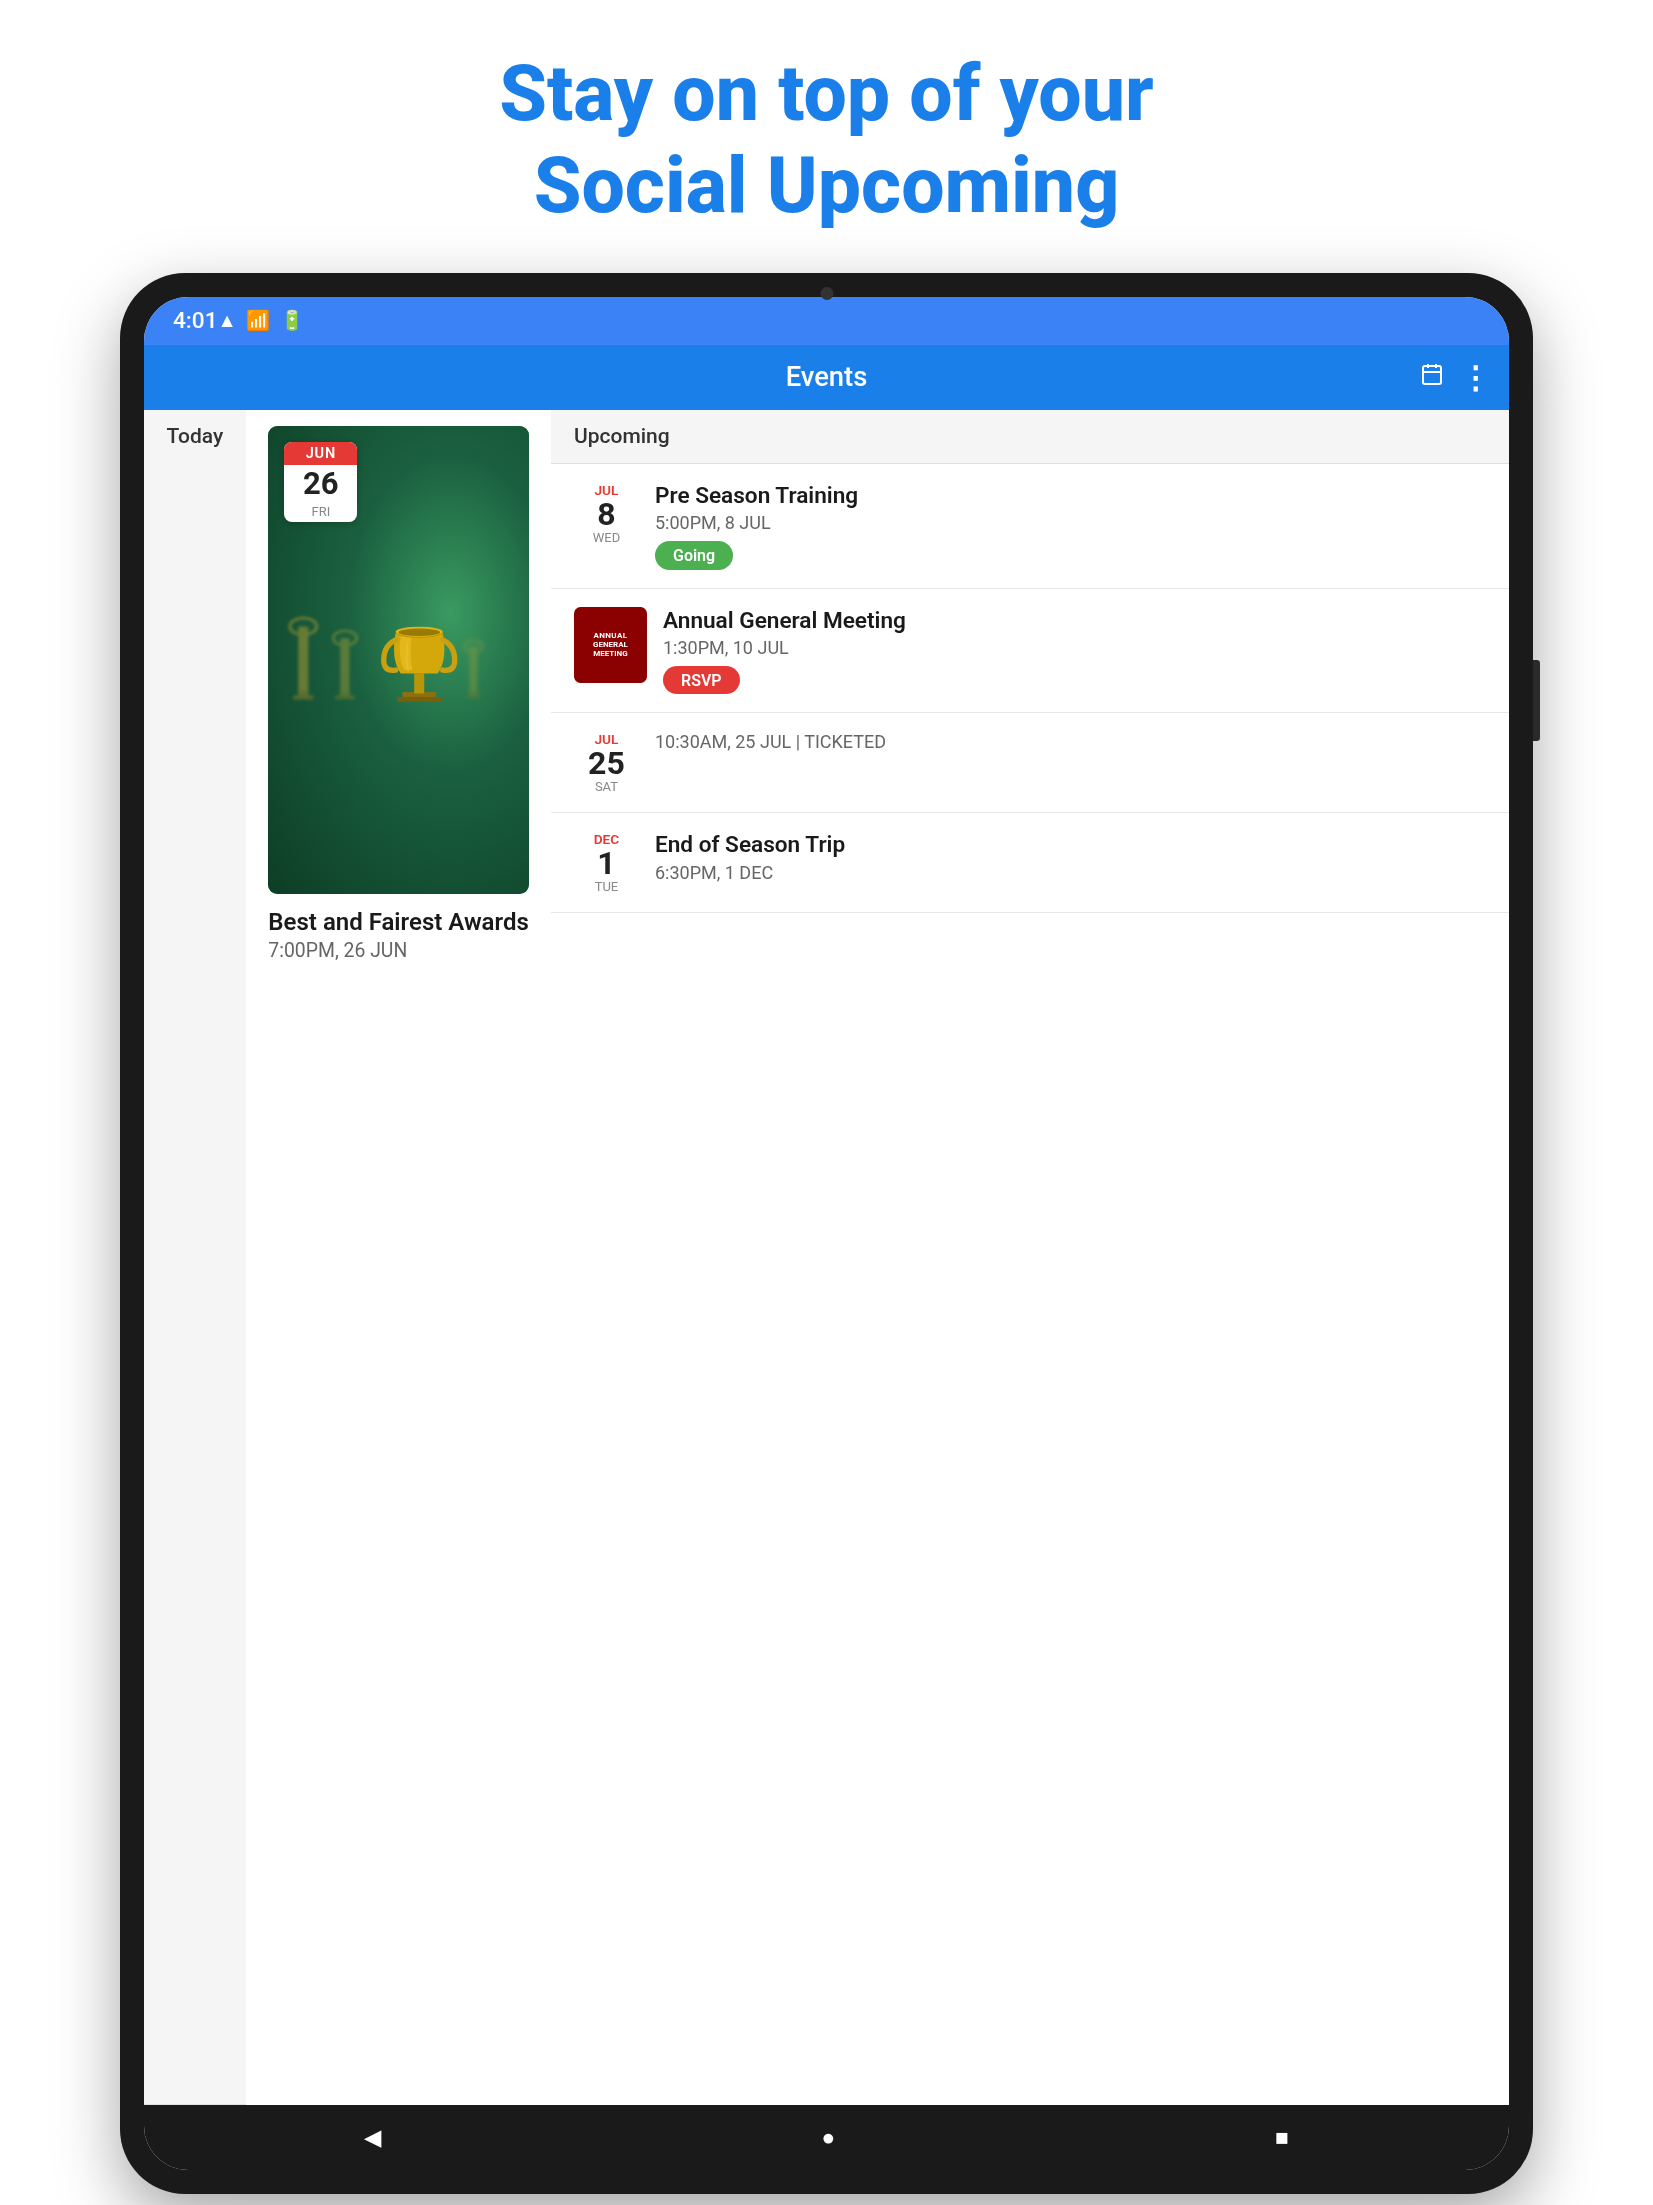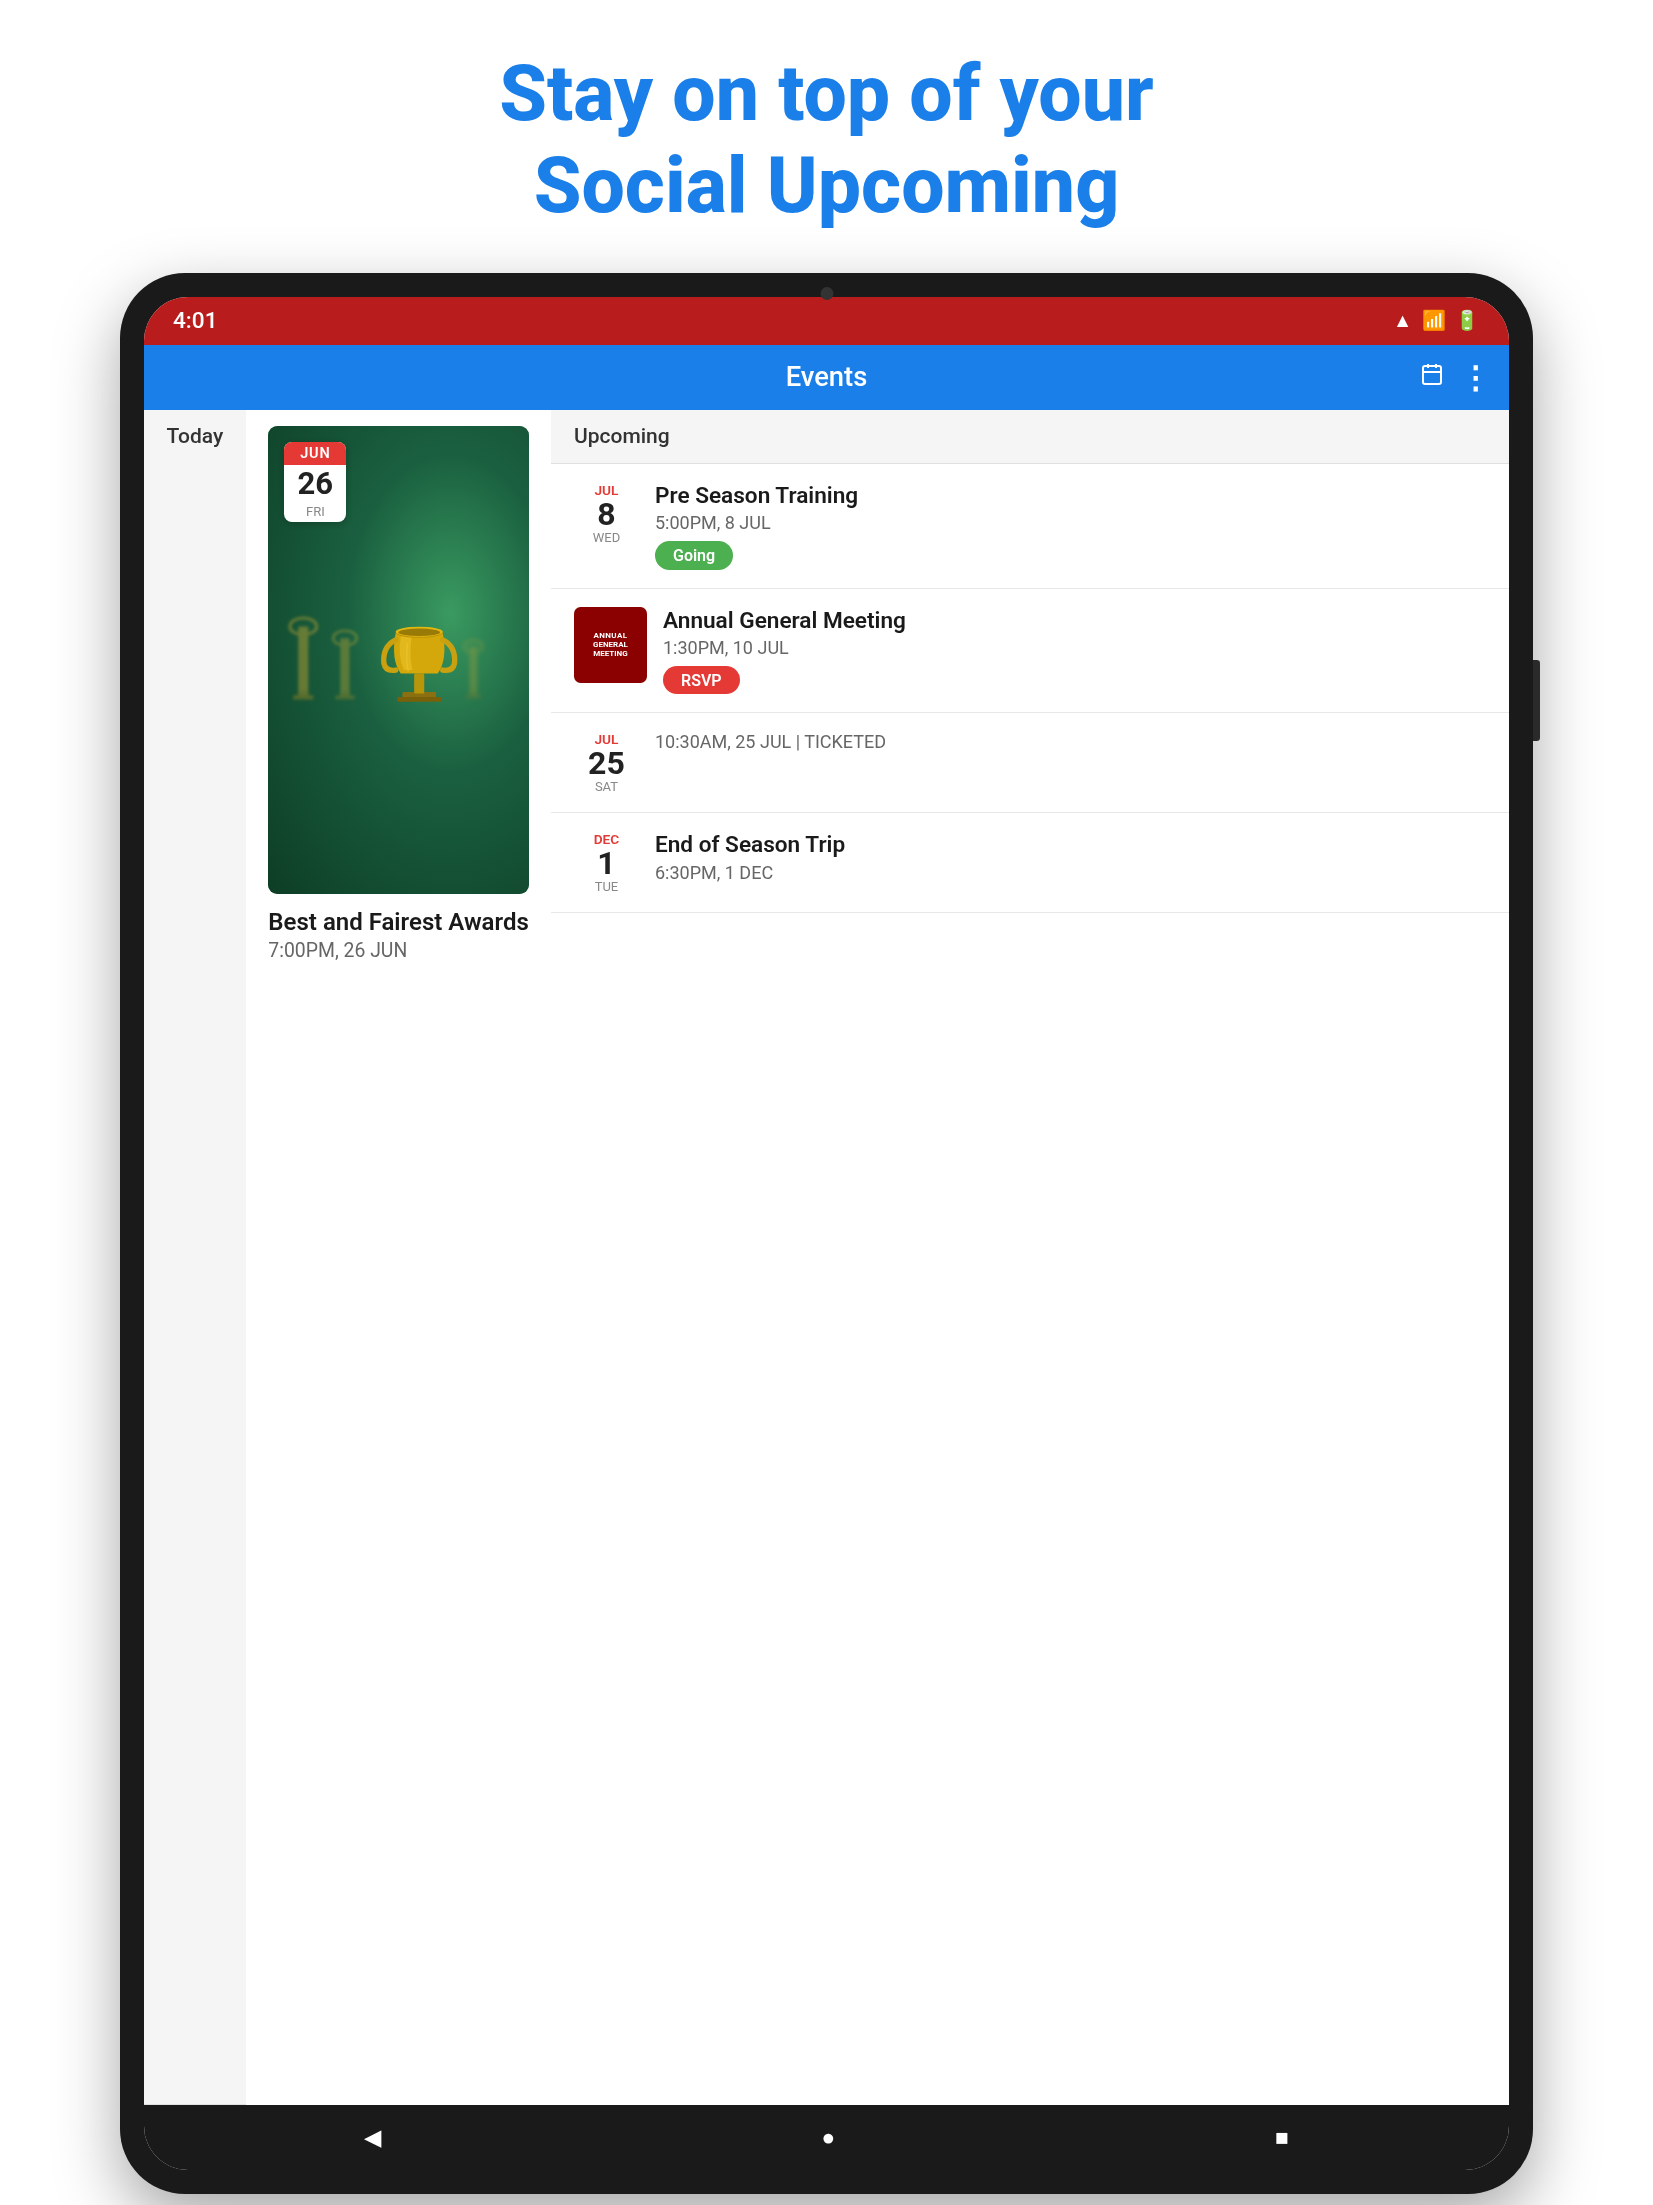--- a/index.html
+++ b/index.html
@@ -68,25 +68,24 @@
       height: 100%;
       background: #f5f5f5;
       border-radius: 44px;
       overflow: hidden;
       display: flex;
       flex-direction: column;
     }
 
     
     .status-bar {
-      background: #b91c1c;
+      background: #3b82f6;
       height: 48px;
       display: flex;
       align-items: center;
-      justify-content: space-between;
       padding: 0 29px;
       flex-shrink: 0;
     }
 
     .status-time {
       color: white;
       font-size: 22.6px;
       font-weight: 500;
     }
 
@@ -169,21 +168,21 @@
       justify-content: center;
     }
 
     
     .date-badge {
       position: absolute;
       top: 16px;
       left: 16px;
       background: white;
       border-radius: 8px;
-      width: 62px;
+      width: 73px;
       text-align: center;
       overflow: hidden;
       box-shadow: 0 1.6px 6.5px rgba(0,0,0,0.2);
       z-index: 10;
     }
 
     .date-badge-month {
       background: #e53935;
       color: white;
       font-size: 14.5px;

